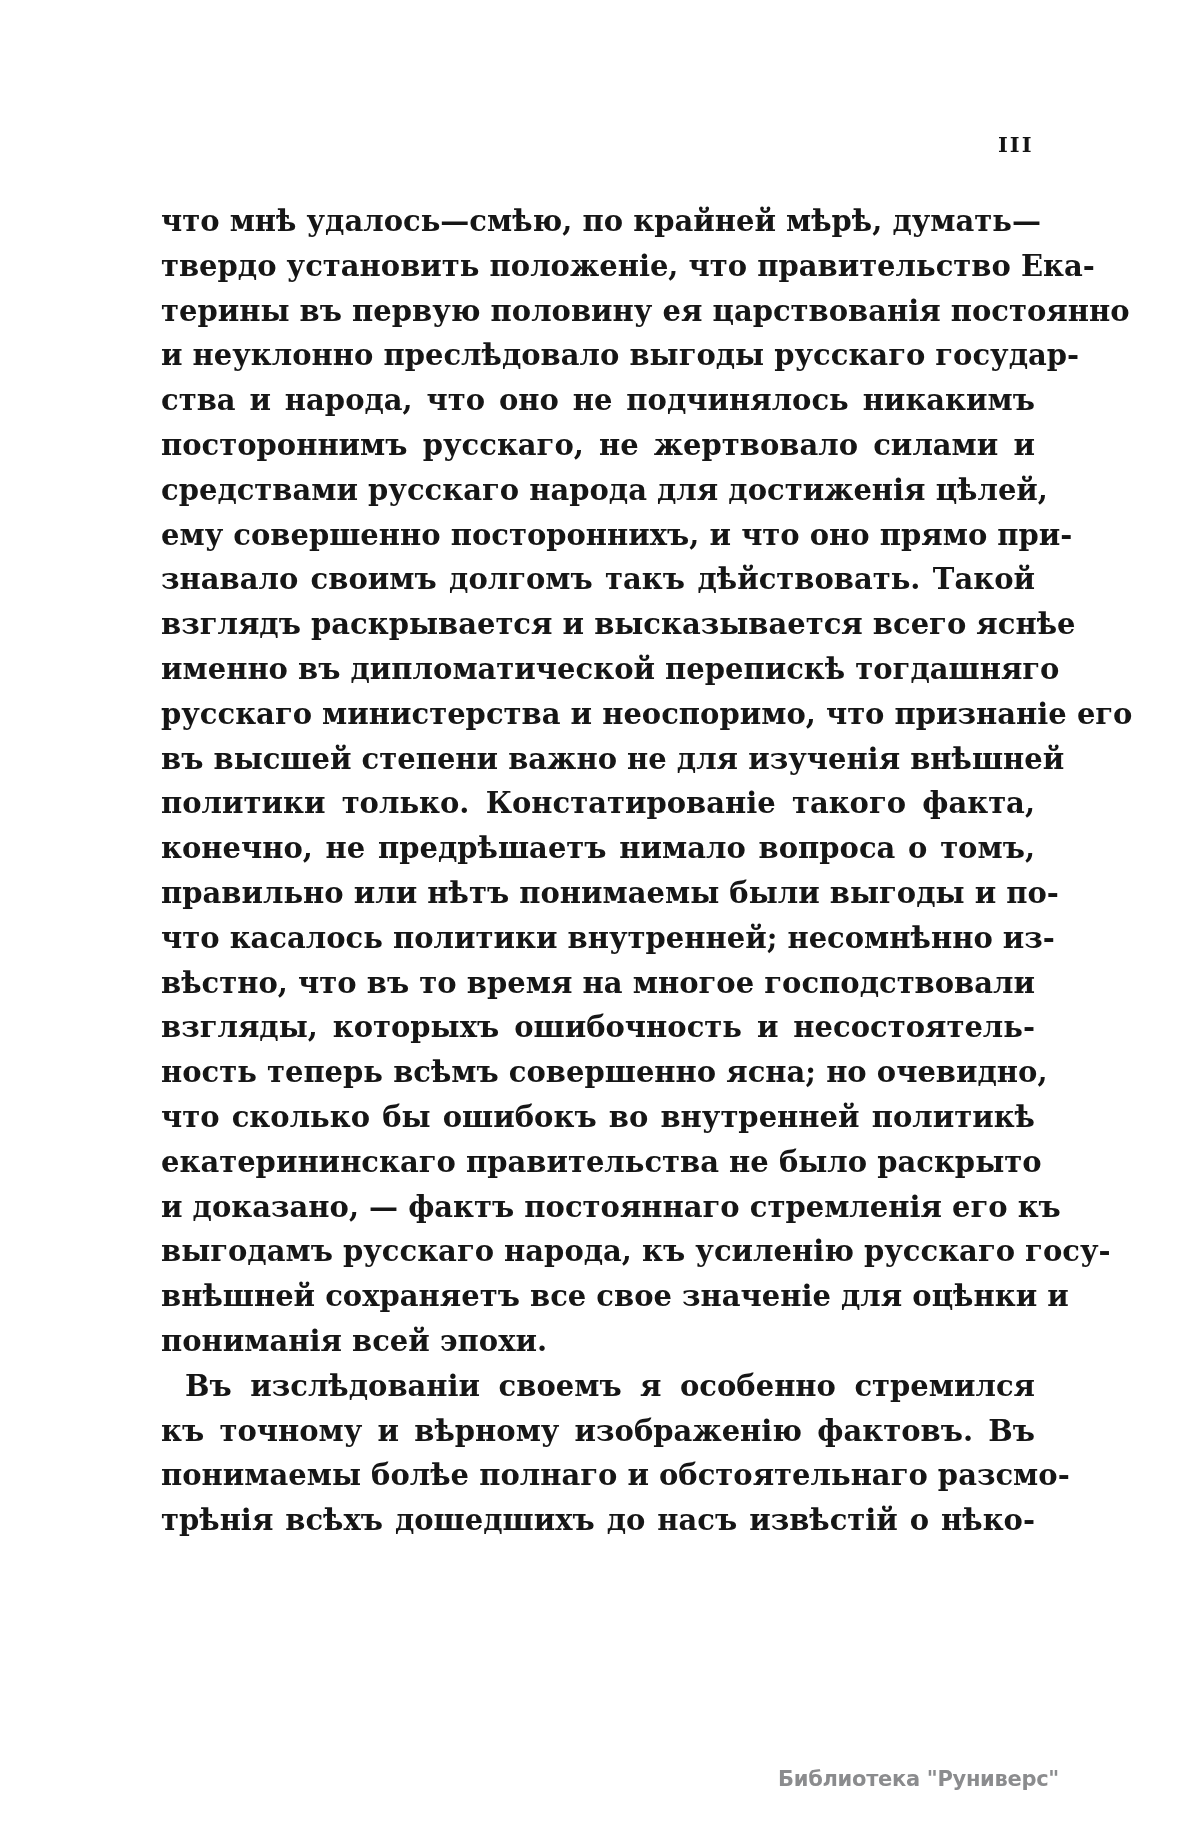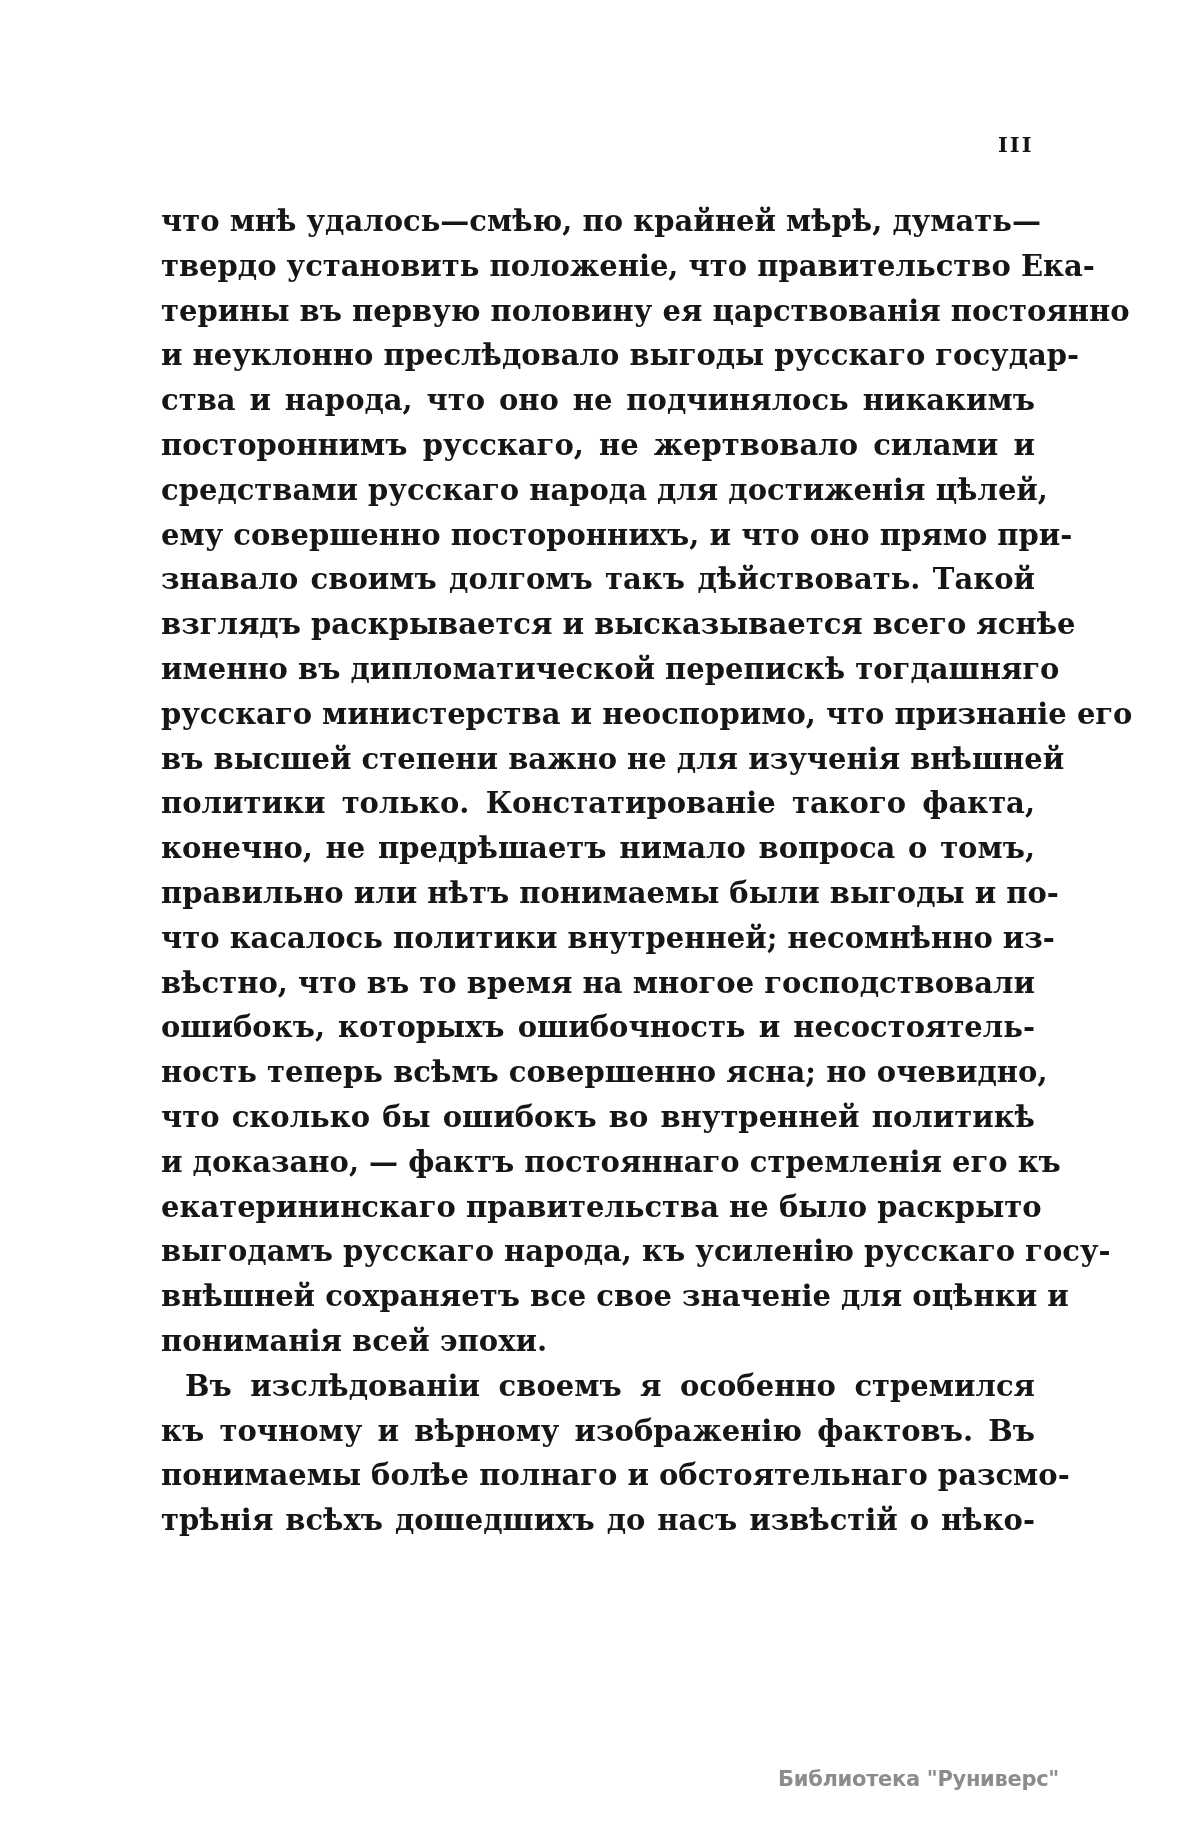--- a/index.html
+++ b/index.html
@@ -78,25 +78,25 @@
       <div class="line">знавало своимъ долгомъ такъ дѣйствовать. Такой</div>
       <div class="line">взглядъ раскрывается и высказывается всего яснѣе</div>
       <div class="line">именно въ дипломатической перепискѣ тогдашняго</div>
       <div class="line">русскаго министерства и неоспоримо, что признаніе его</div>
       <div class="line">въ высшей степени важно не для изученія внѣшней</div>
       <div class="line">политики только. Констатированіе такого факта,</div>
       <div class="line">конечно, не предрѣшаетъ нимало вопроса о томъ,</div>
       <div class="line">правильно или нѣтъ понимаемы были выгоды и по-</div>
       <div class="line">что касалось политики внутренней; несомнѣнно из-</div>
       <div class="line">вѣстно, что въ то время на многое господствовали</div>
-      <div class="line">ошибокъ, которыхъ ошибочность и несостоятель-</div>
+      <div class="line">взгляды, которыхъ ошибочность и несостоятель-</div>
       <div class="line">ность теперь всѣмъ совершенно ясна; но очевидно,</div>
       <div class="line">что сколько бы ошибокъ во внутренней политикѣ</div>
+      <div class="line">екатерининскаго правительства не было раскрыто</div>
       <div class="line">и доказано, — фактъ постояннаго стремленія его къ</div>
-      <div class="line">екатерининскаго правительства не было раскрыто</div>
       <div class="line">выгодамъ русскаго народа, къ усиленію русскаго госу-</div>
       <div class="line">внѣшней сохраняетъ все свое значеніе для оцѣнки и</div>
       <div class="line end">пониманія всей эпохи.</div>
       <div class="line indent">Въ изслѣдованіи своемъ я особенно стремился</div>
       <div class="line">къ точному и вѣрному изображенію фактовъ. Въ</div>
       <div class="line">понимаемы болѣе полнаго и обстоятельнаго разсмо-</div>
       <div class="line">трѣнія всѣхъ дошедшихъ до насъ извѣстій о нѣко-</div>
     </div>
 
   <div class="watermark">Библиотека "Руниверс"</div>

